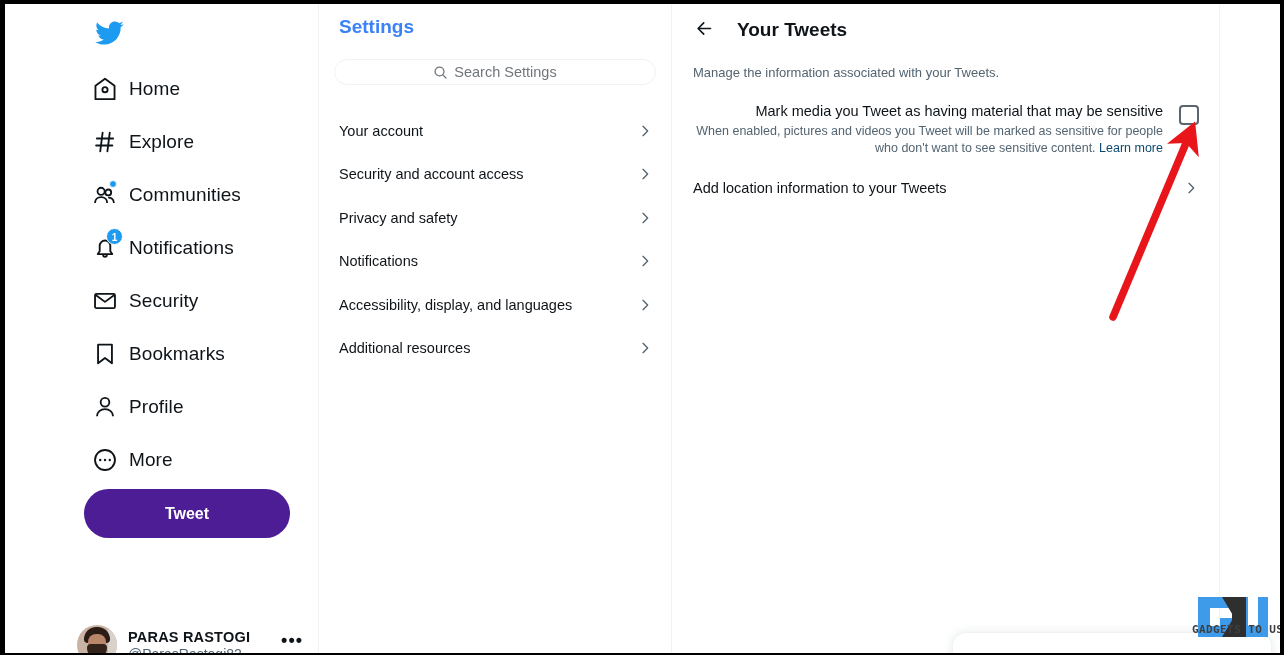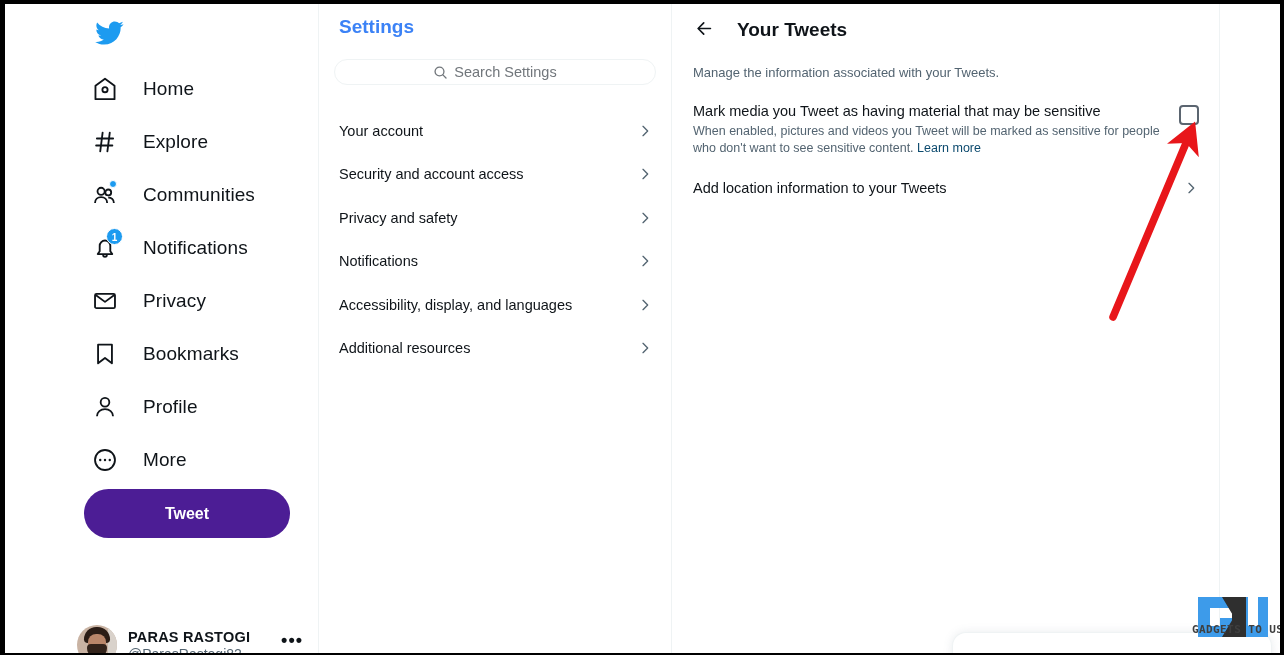--- a/index.html
+++ b/index.html
@@ -61,21 +61,21 @@
     width: 27px;
     height: 27px;
     flex: 0 0 27px;
     position: relative;
     display: flex;
     align-items: center;
     justify-content: center;
   }
   .navicon svg { display: block; }
   .navlabel {
-    margin-left: 25px;
+    margin-left: 11px;
     font-size: 19px;
     color: #0f1419;
     letter-spacing: 0.1px;
     white-space: nowrap;
   }
 
   .badge-dot {
     position: absolute;
     right: 1px;
     top: -1px;
@@ -285,20 +285,21 @@
   }
 
   .pref-row {
     position: absolute;
     left: 0;
     width: 546px;
     padding: 0 20px;
     display: flex;
     align-items: flex-start;
     cursor: pointer;
+    text-align: right;
   }
   #pref-sensitive { top: 98px; }
   .pref-text { flex: 1; padding-right: 16px; }
   .pref-title {
     font-size: 14.5px;
     color: #0f1419;
     line-height: 19px;
   }
   .pref-sub {
     font-size: 12.5px;
@@ -437,21 +438,21 @@
           <span class="navlabel">Notifications</span>
         </div>
 
         <div class="navitem">
           <span class="navicon">
             <svg width="26" height="26" viewBox="0 0 24 24" fill="none" stroke="#0f1419" stroke-width="1.7" stroke-linejoin="round">
               <rect x="2.8" y="5.4" width="18.4" height="13.2" rx="1.4"></rect>
               <path d="m3.4 6.4 8.6 6.4 8.6-6.4"></path>
             </svg>
           </span>
-          <span class="navlabel">Privacy</span>
+          <span class="navlabel">Security</span>
         </div>
 
         <div class="navitem">
           <span class="navicon">
             <svg width="26" height="26" viewBox="0 0 24 24" fill="none" stroke="#0f1419" stroke-width="1.7" stroke-linejoin="round">
               <path d="M5.6 3.4h12.8v17.2L12 15.6l-6.4 5V3.4z"></path>
             </svg>
           </span>
           <span class="navlabel">Bookmarks</span>
         </div>

